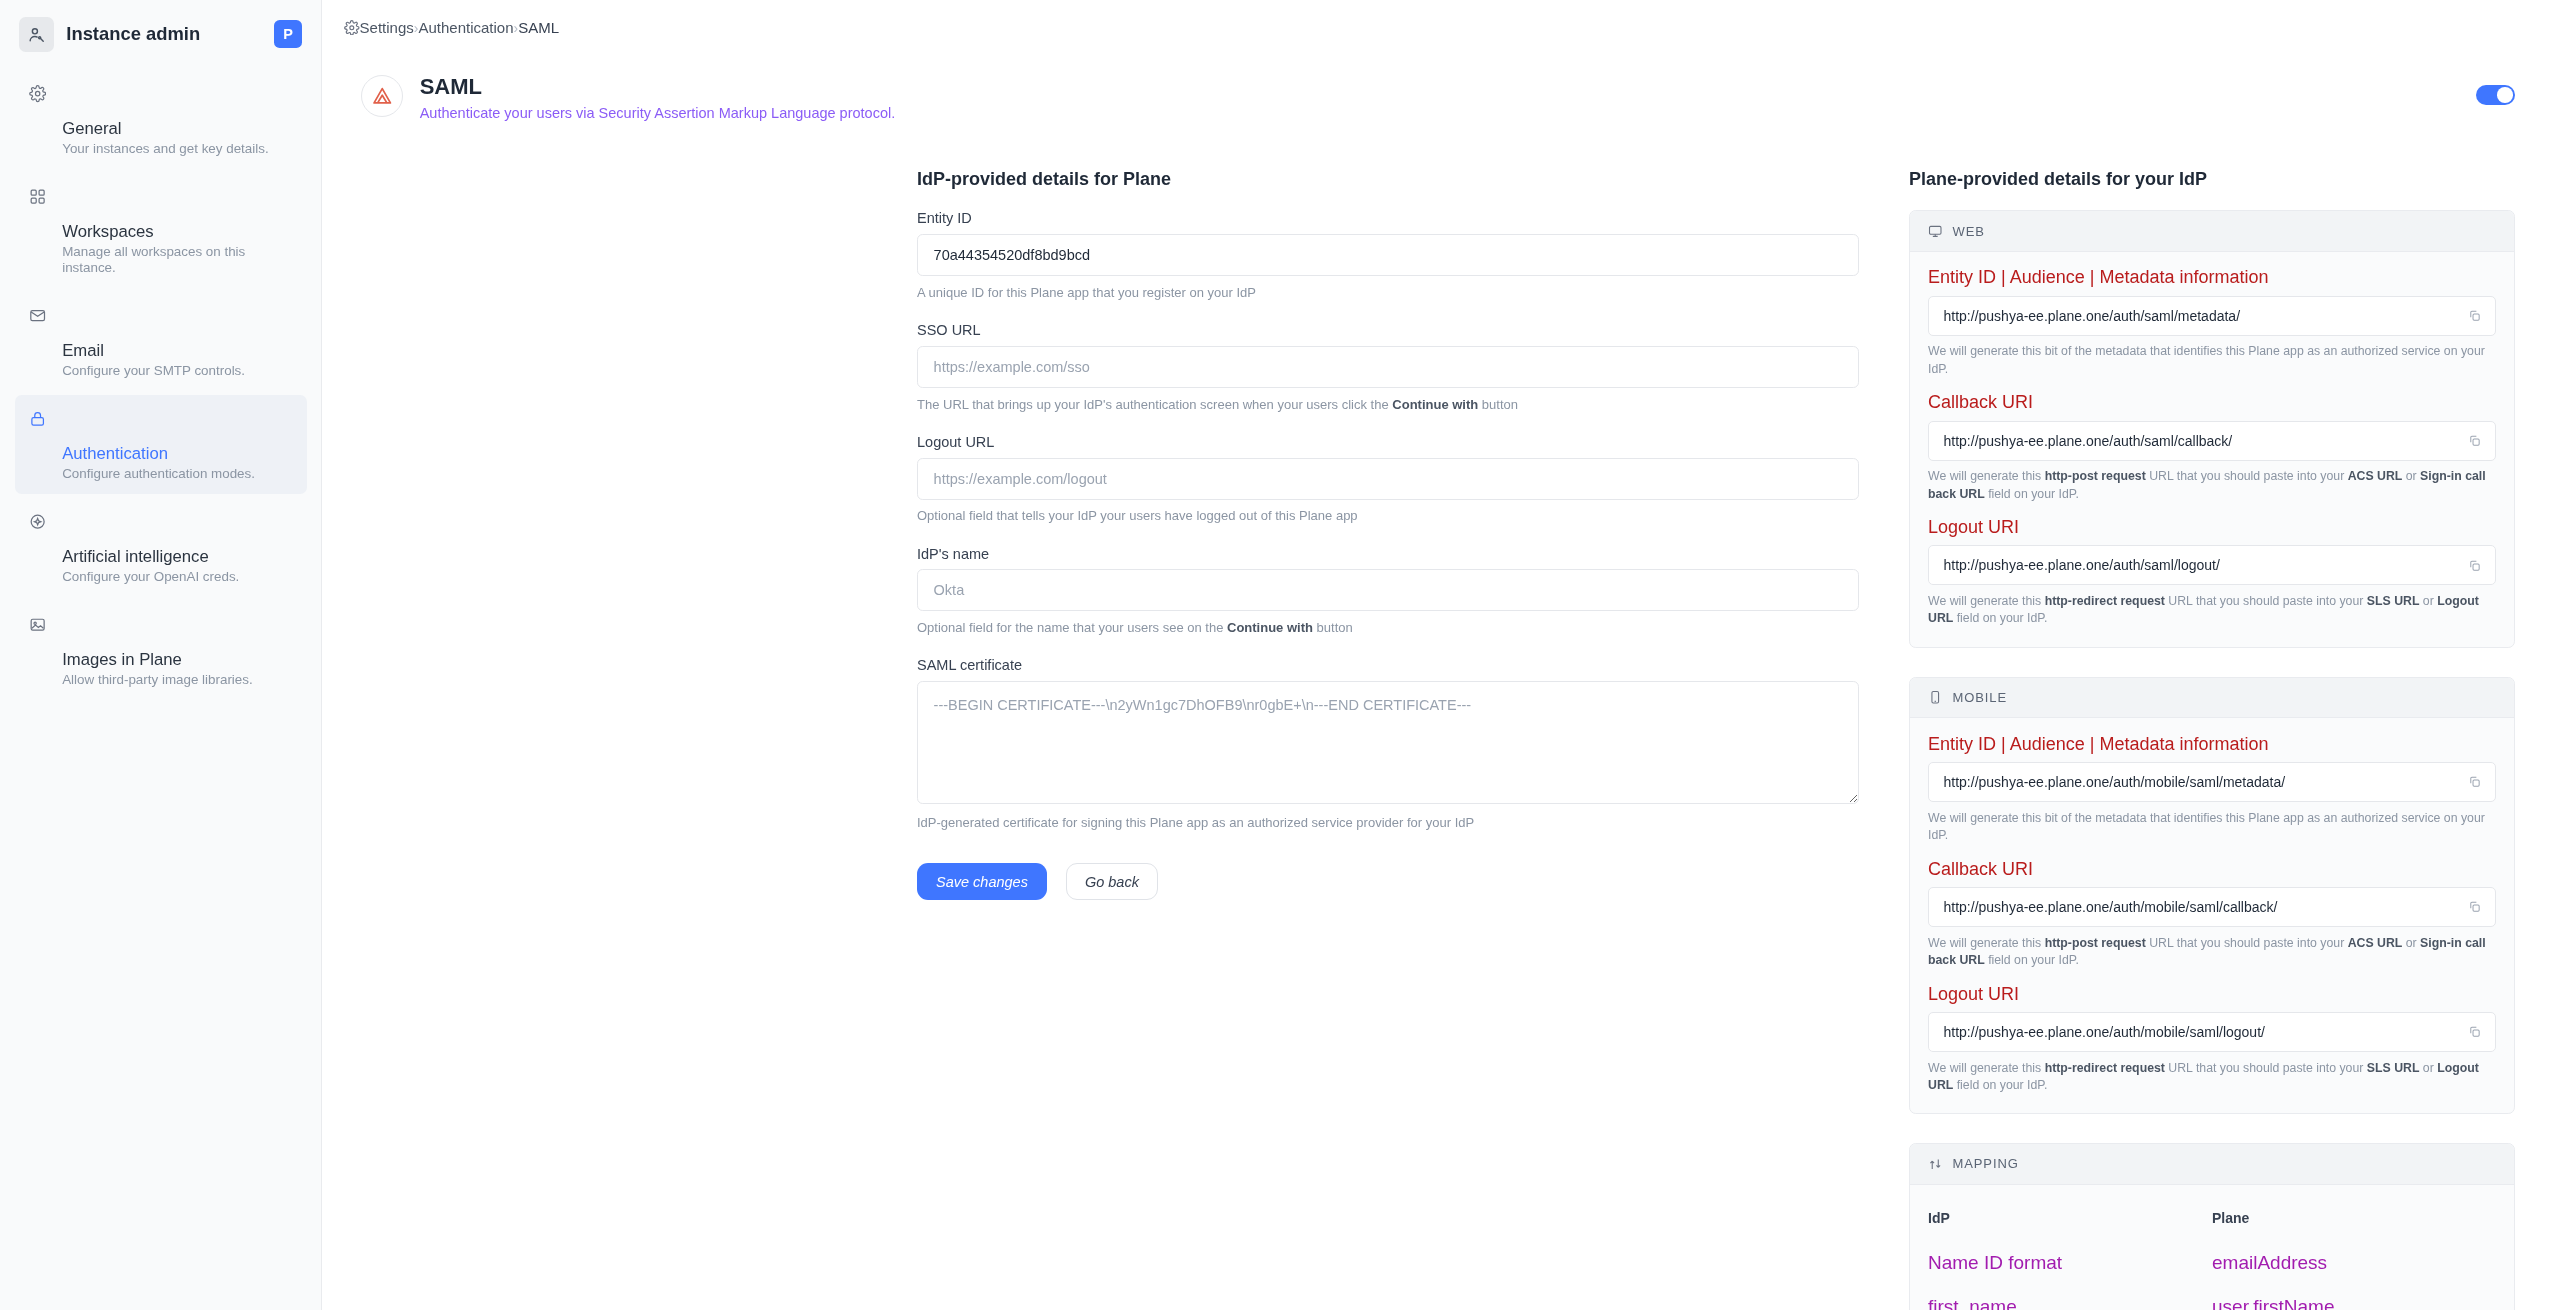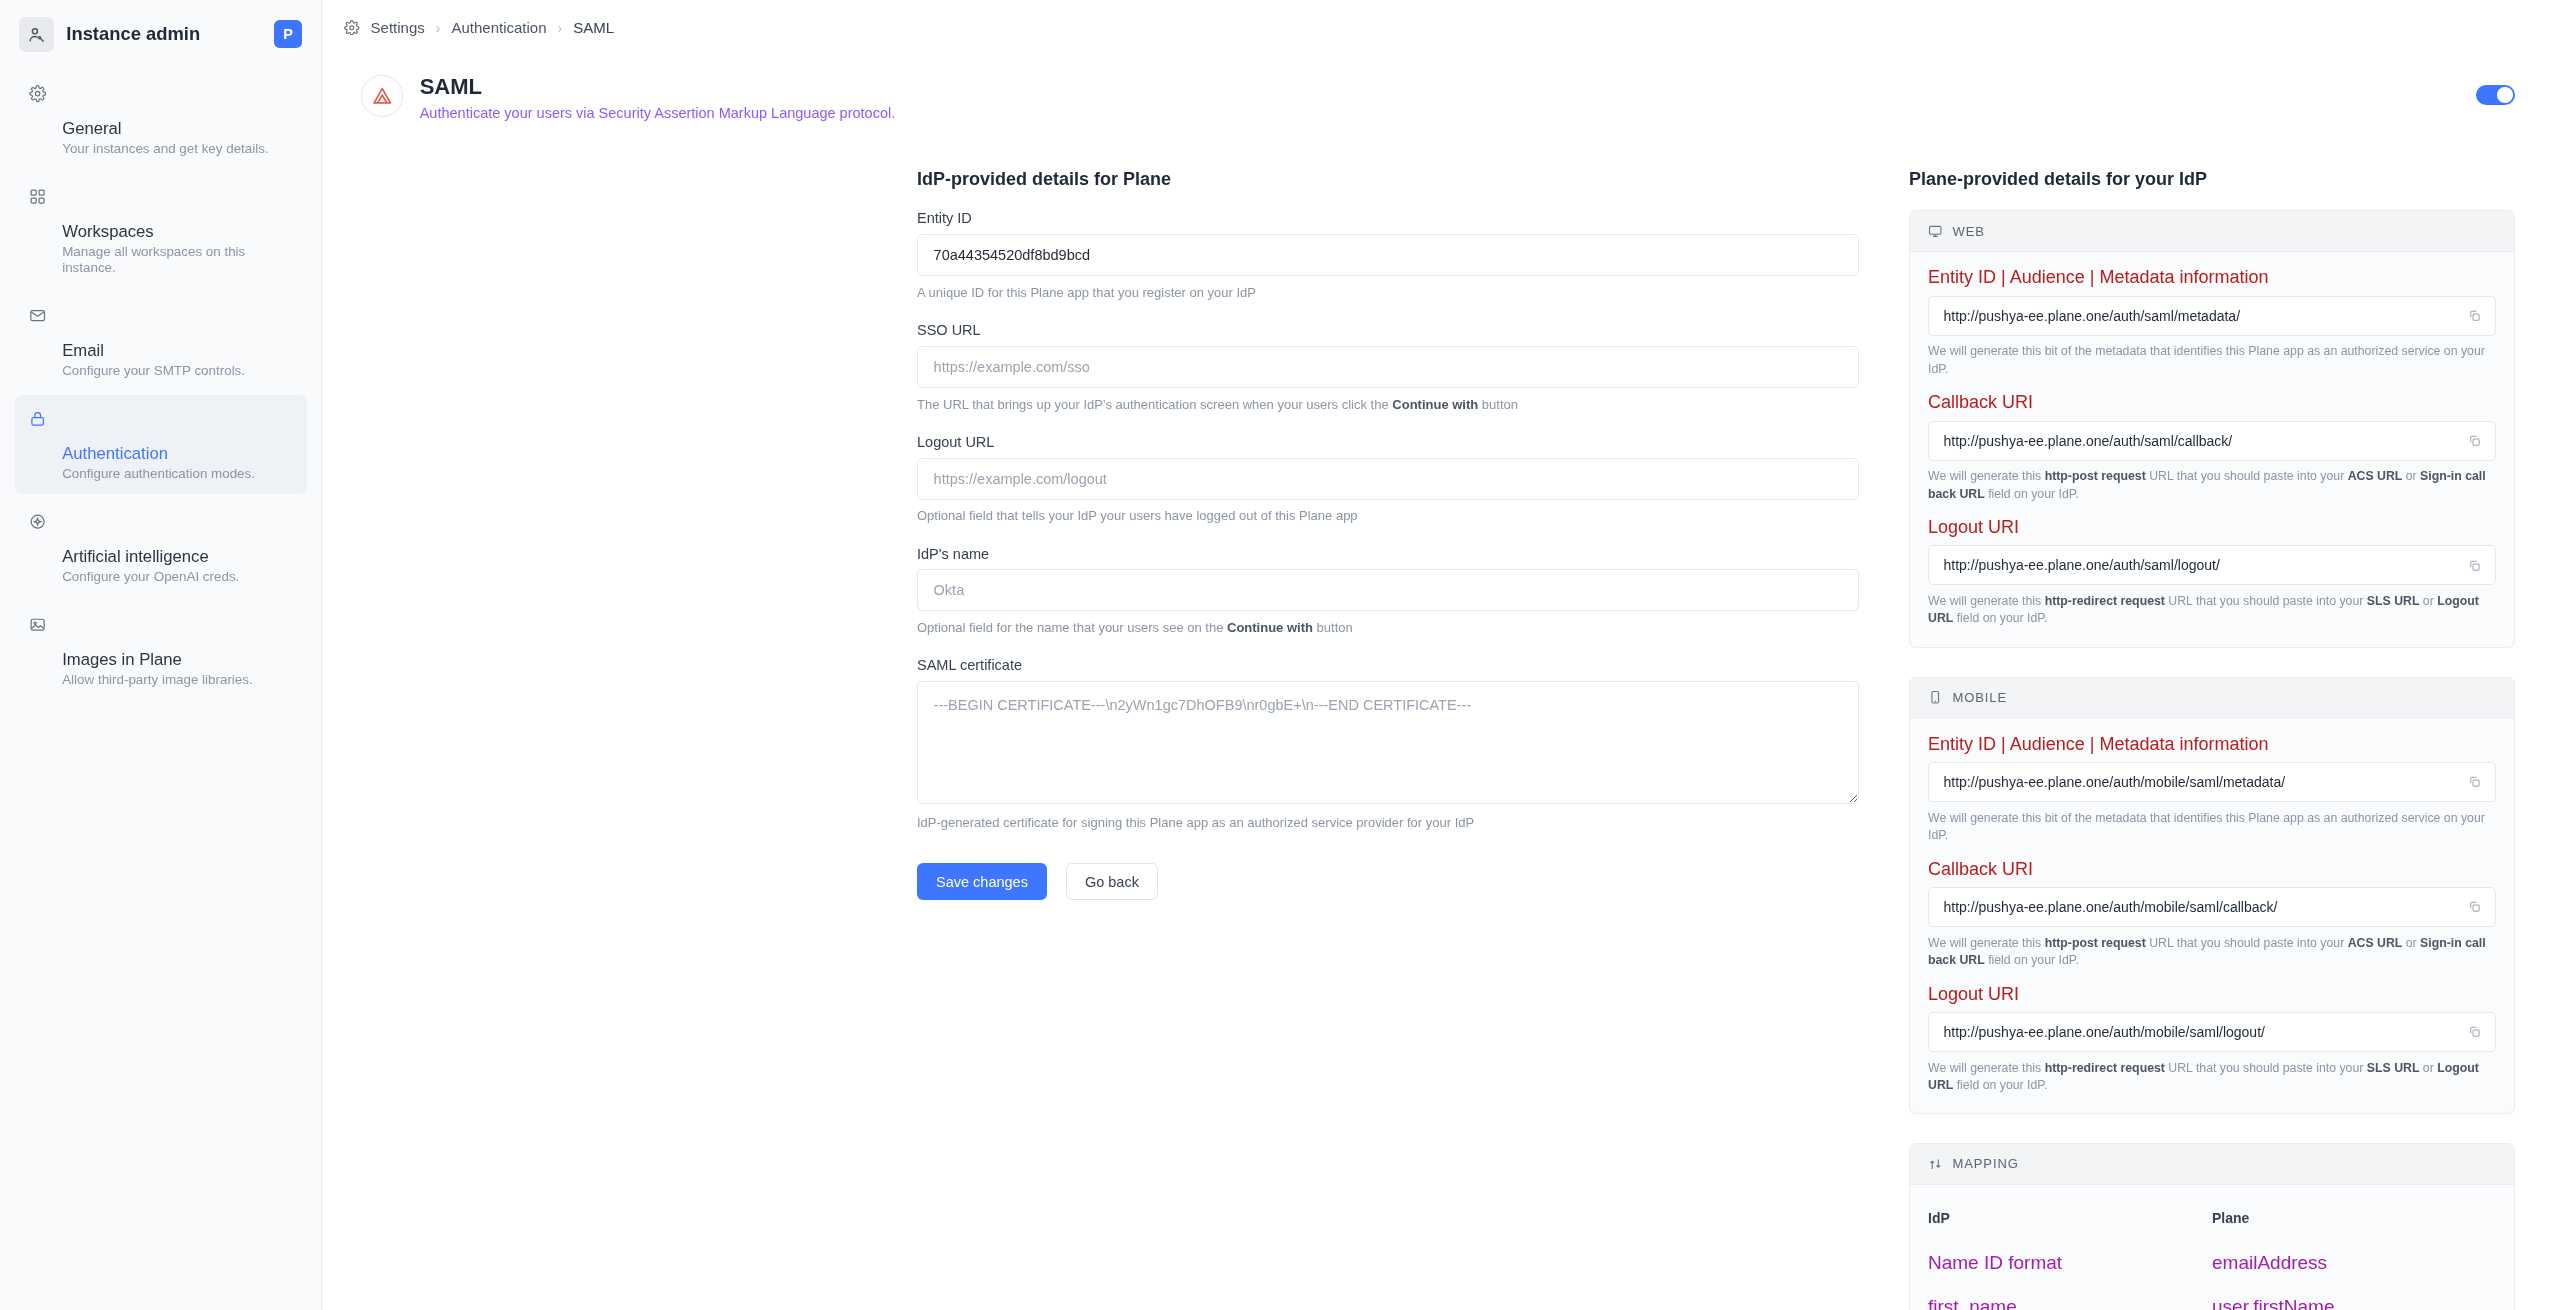--- a/index.html
+++ b/index.html
@@ -49,21 +49,21 @@
   .nav-ico { width: 22px; height: 22px; flex: 0 0 22px; color: #6b7280; display:flex; align-items:center; justify-content:center; margin-top:1.1px;}
   .nav-item.active .nav-ico { color: #3f76ff; }
   .nav-text { display: flex; flex-direction: column; gap: 2.8px; margin-top: 37px; }
   .nav-label { font-size: 16.7px; font-weight: 500; color: #2b3440; line-height: 1.15; }
   .nav-item.active .nav-label { color: #3f76ff; }
   .nav-desc { font-size: 13.4px; color: #8b95a3; line-height: 1.2; }
 
   
   .main { flex: 1; height: 100%; overflow: hidden; background: #fff; }
   .breadcrumb {
-    display: flex; align-items: center; gap: 11px;
+    display: flex; align-items: center; 
     padding: 19px 22px;
     font-size: 15px; color: #5b6575;
   }
   .breadcrumb .bc-ico { color: #6b7280; display: flex; align-items: center; }
   .bc-sep { color: #b6bdc8; font-size: 14px; }
   .bc-item { color: #4b5563; }
   .bc-item.current { color: #374151; }
 
   .content { padding: 3.3px 0 0 0; }
 
@@ -112,24 +112,24 @@
   }
   .inp::placeholder { color: #9aa3b0; }
   textarea.inp {
     height: 123px; padding: 13.4px 15.6px; resize: vertical; line-height: 1.35;
   }
   .hint { font-size: 13px; color: #8b95a3; margin-top: 7.8px; line-height: 1.4; }
   .hint b { color: #4b5563; font-weight: 600; }
 
   .btn-row { display: flex; gap: 19px; margin-top: 31px; }
   .btn {
-    height: 37px; border-radius: 6px; border: 1.7px solid transparent;
+    height: 37px; border-radius: 11px; border: 1.7px solid transparent;
     font-size: 14.5px; font-weight: 500;
     display: flex; align-items: center; justify-content: center;
-    padding: 0 18px; cursor: pointer;
+    padding: 0 18px; cursor: pointer; font-style: italic;
   }
   .btn-primary { background: #3f76ff; color: #fff; }
   .btn-secondary { background: #fff; color: #374151; border-color: #e0e3e8; }
 
   
   .panel {
     border: 1.7px solid #e9ebef; border-radius: 6.7px;
     background: #fafbfc;
     margin-bottom: 29px;
     overflow: hidden;

